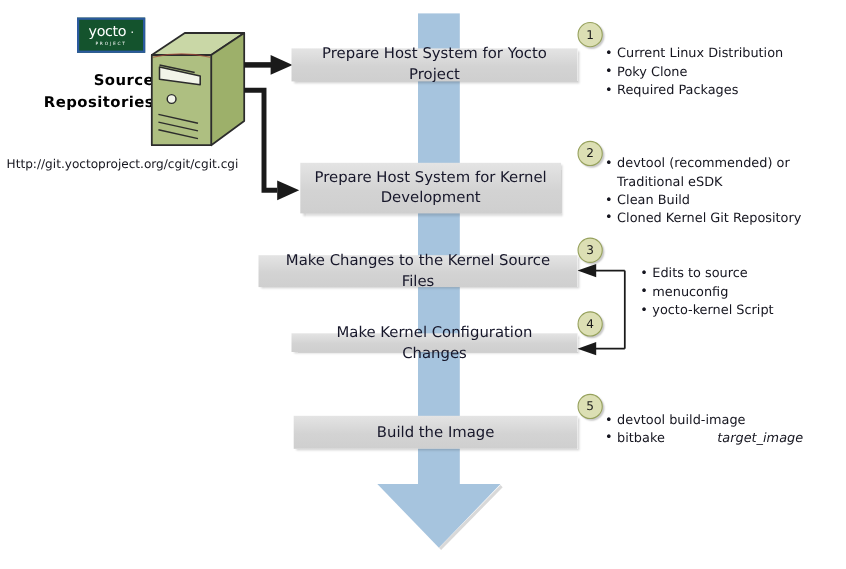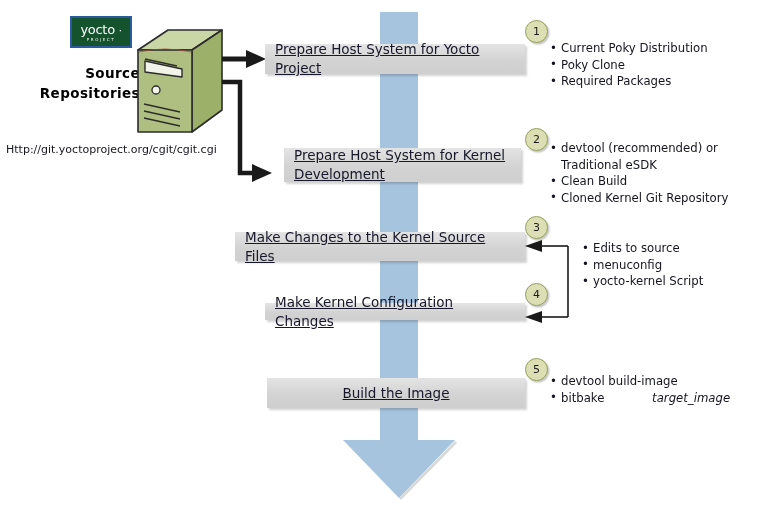--- a/index.html
+++ b/index.html
@@ -85,26 +85,26 @@
   }
 
   
   .pbox {
     position: absolute;
     background: linear-gradient(to bottom, #e4e4e4 0%, #d3d3d3 55%, #cfcfcf 100%);
     box-shadow: 2px 2px 2px rgba(0,0,0,0.18);
     display: flex;
     align-items: center;
     justify-content: center;
+    text-align: center;
     font-size: 13.5px;
     color: #17172a;
     line-height: 19px;
     box-sizing: border-box;
     padding: 0 10px;
-    text-decoration: underline;
   }
 
   
   .step-circle {
     position: absolute;
     width: 23px; height: 23px;
     border-radius: 50%;
     background: #dcdfb4;
     border: 1.4px solid #96a15c;
     box-shadow: 1.5px 1.5px 1.5px rgba(0,0,0,0.22);
@@ -213,27 +213,27 @@
   </svg>
 
   <div class="pbox" style="left:265px; top:44px; width:260px; height:30px;">
     <span>Prepare Host System for Yocto Project</span>
   </div>
   <div class="step-circle" style="left:525px; top:20px;">
     <span>1</span>
   </div>
   <div class="bullets" style="left:548px; top:40px; width:215px;">
     <ul>
-      <li>Current Poky Distribution</li>
+      <li>Current Linux Distribution</li>
       <li>Poky Clone</li>
       <li>Required Packages</li>
     </ul>
   </div>
 
-  <div class="pbox" style="left:284px; top:148px; width:237px; height:34px;">
+  <div class="pbox" style="left:273px; top:148px; width:237px; height:46px;">
     <span>Prepare Host System for Kernel Development</span>
   </div>
   <div class="step-circle" style="left:525px; top:128px;">
     <span>2</span>
   </div>
   <div class="bullets" style="left:548px; top:140px; width:218px;">
     <ul>
       <li>devtool (recommended) or
 Traditional eSDK</li>
       <li>Clean Build</li>

